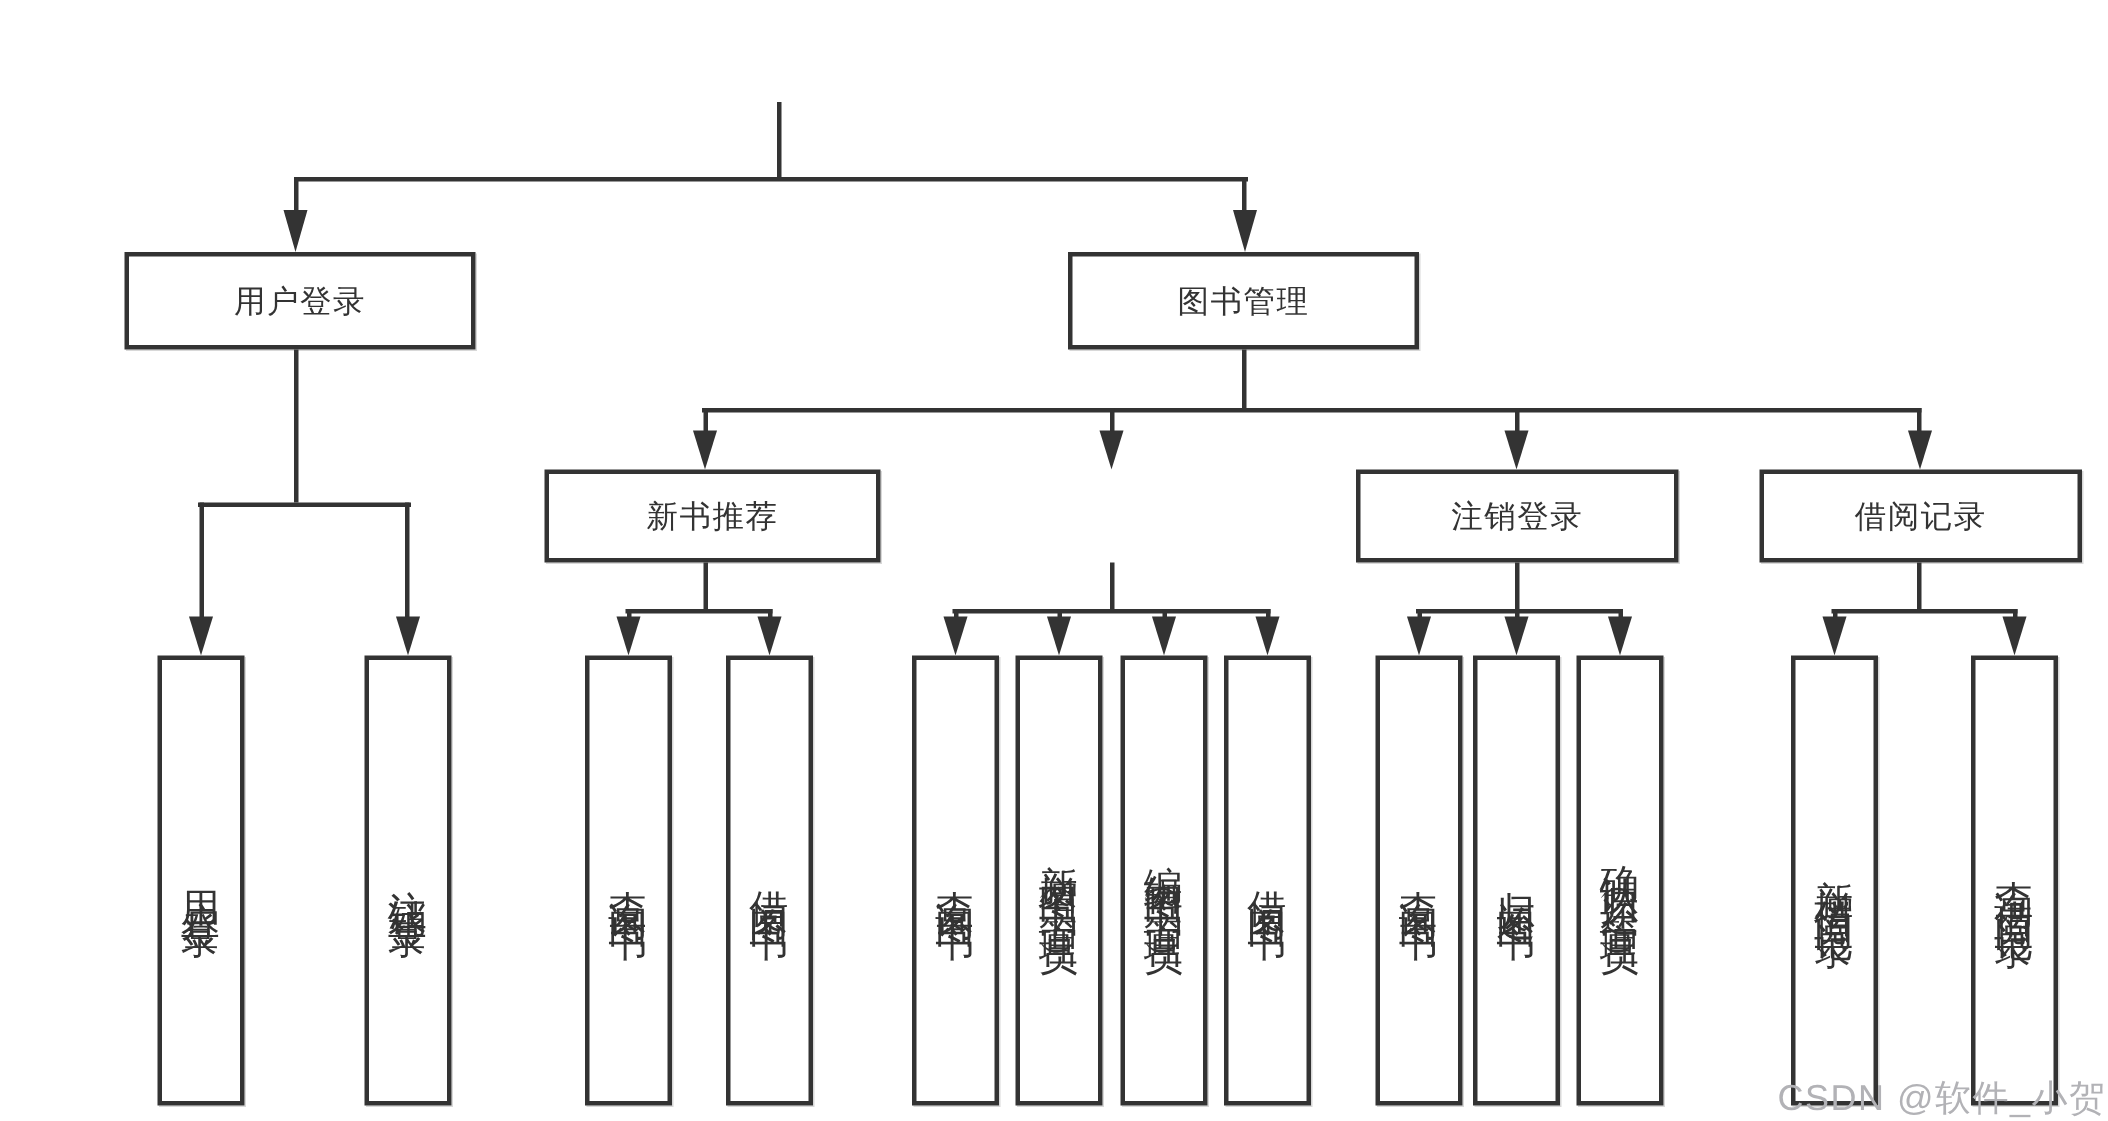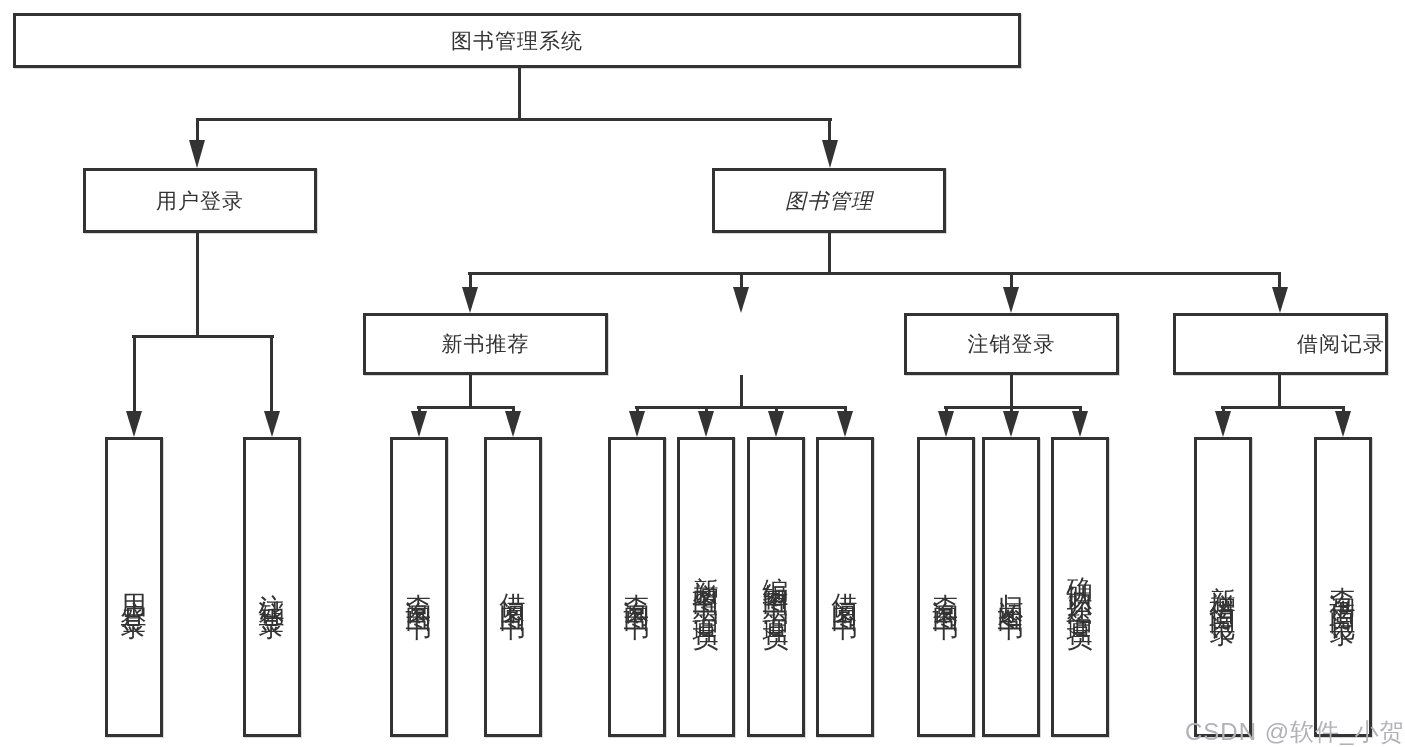--- a/index.html
+++ b/index.html
@@ -43,35 +43,32 @@
     color:var(--wm,#b2b2b6);
     white-space:nowrap;
     letter-spacing:1px;
   }
 </style>
 </head>
 <body>
 
 <div id="canvas" style="--line: #333333; --text: #333333; --wm: #b2b2b6; --bg: #ffffff;">
 
-  <div class="box hbox" style="left:13px;top:13px;width:1008px;height:55px;">
-    <span>图书管理系统</span>
-  </div>
 
   <div class="vline" style="left:518px;top:68px;height:50px;"></div>
   <div class="hline" style="left:196px;top:118px;width:636px;"></div>
   <div class="vline" style="left:196px;top:118px;height:24px;"></div>
   <div class="arrow big" style="left:189px;top:140px;"></div>
   <div class="vline" style="left:828px;top:118px;height:24px;"></div>
   <div class="arrow big" style="left:822px;top:140px;"></div>
 
   <div class="box hbox" style="left:83px;top:168px;width:234px;height:65px;">
     <span>用户登录</span>
   </div>
-  <div class="box hbox" style="left:712px;top:168px;width:234px;height:65px;font-style:italic;">
+  <div class="box hbox" style="left:712px;top:168px;width:234px;height:65px;">
     <span>图书管理</span>
   </div>
 
   <div class="vline" style="left:196px;top:233px;height:102px;"></div>
   <div class="hline" style="left:132px;top:335px;width:142px;"></div>
   <div class="vline" style="left:133px;top:335px;height:78px;"></div>
   <div class="arrow" style="left:126px;top:411px;"></div>
   <div class="vline" style="left:270px;top:335px;height:78px;"></div>
   <div class="arrow" style="left:264px;top:411px;"></div>
 
@@ -86,27 +83,27 @@
   <div class="hline" style="left:468px;top:272px;width:813px;"></div>
   <div class="vline" style="left:469px;top:272px;height:20px;"></div>
   <div class="arrow" style="left:462px;top:287px;"></div>
   <div class="vline" style="left:740px;top:272px;height:20px;"></div>
   <div class="arrow" style="left:733px;top:287px;"></div>
   <div class="vline" style="left:1010px;top:272px;height:20px;"></div>
   <div class="arrow" style="left:1003px;top:287px;"></div>
   <div class="vline" style="left:1278px;top:272px;height:20px;"></div>
   <div class="arrow" style="left:1272px;top:287px;"></div>
 
-  <div class="box hbox" style="left:363px;top:313px;width:245px;height:62px;">
+  <div class="box hbox" style="left:363px;top:313px;width:224px;height:62px;">
     <span>新书推荐</span>
   </div>
   <div class="box hbox" style="left:904px;top:313px;width:215px;height:62px;">
     <span>注销登录</span>
   </div>
-  <div class="box hbox" style="left:1173px;top:313px;width:215px;height:62px;justify-content:flex-end;">
+  <div class="box hbox" style="left:1173px;top:313px;width:215px;height:62px;">
     <span>借阅记录</span>
   </div>
 
   <div class="vline" style="left:469px;top:375px;height:31px;"></div>
   <div class="hline" style="left:417px;top:406px;width:98px;"></div>
   <div class="vline" style="left:418px;top:406px;height:8px;"></div>
   <div class="arrow" style="left:411px;top:411px;"></div>
   <div class="vline" style="left:512px;top:406px;height:8px;"></div>
   <div class="arrow" style="left:505px;top:411px;"></div>
 

